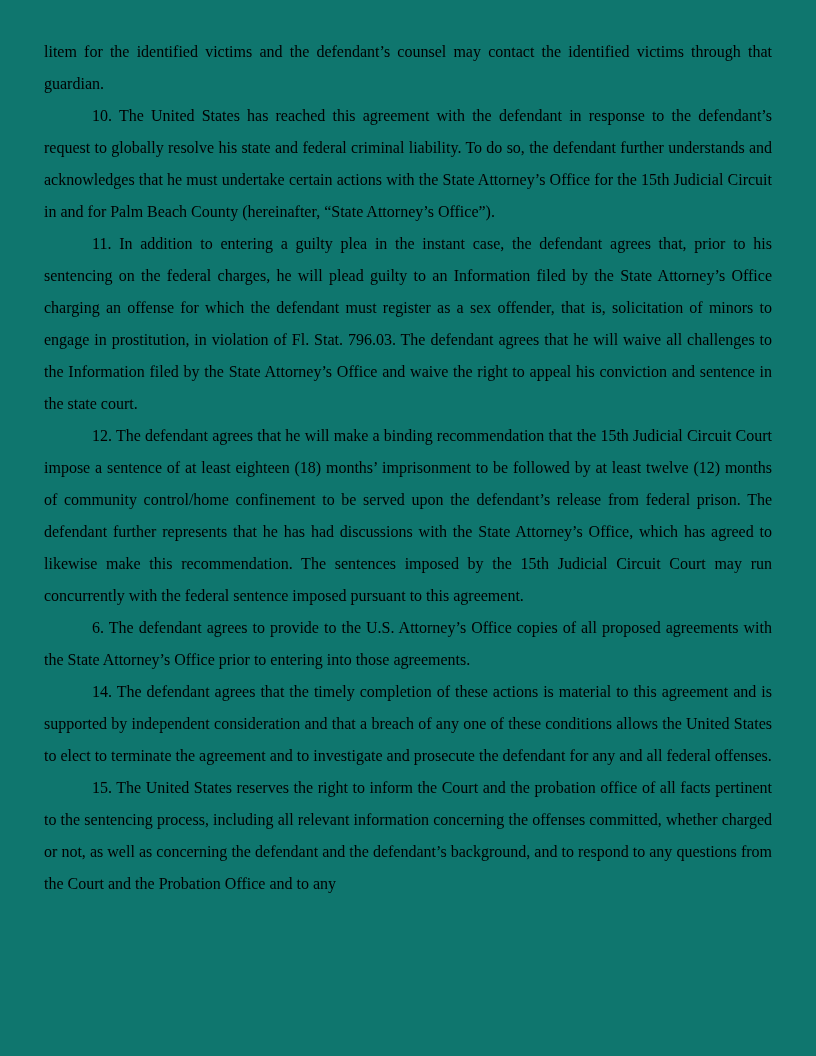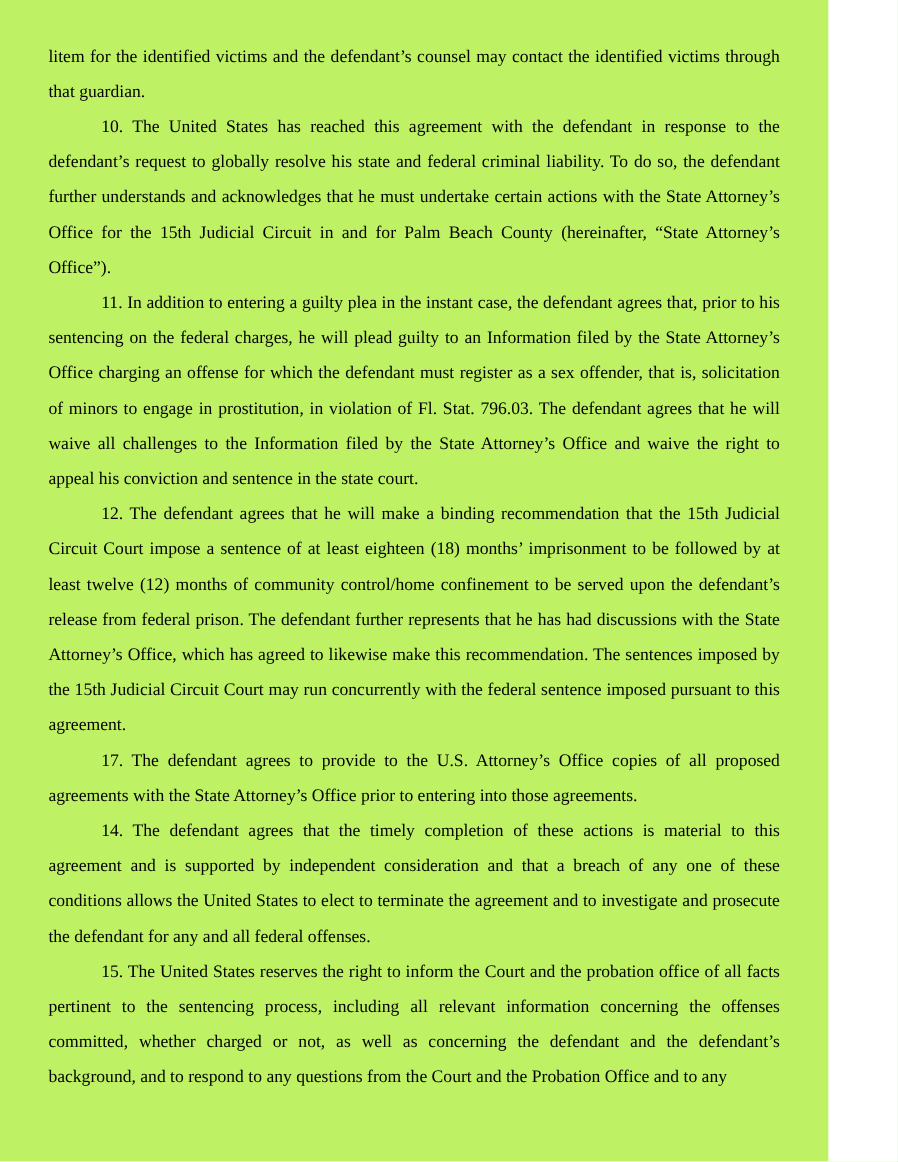--- a/index.html
+++ b/index.html
@@ -2,23 +2,23 @@
 <html><head>
 <meta charset="utf-8">
 <style>
   html, body {
     margin: 0;
     padding: 0;
     background: #ffffff;
   }
   .page {
     position: relative;
-    width: 753px;
+    width: 816px;
     height: 1056px;
-    background: #bef264;
+    background: #0f766e;
     box-sizing: border-box;
     padding: 36px 44px 0 44px;
     overflow: hidden;
     font-family: "Liberation Serif", "DejaVu Serif", serif;
     font-size: 16px;
     line-height: 32px;
     color: #000000;
   }
   .para {
     margin: 0;
@@ -29,16 +29,16 @@
   }
 </style>
 </head>
 <body>
 
 <div class="page">
   <p class="para">litem for the identified victims and the defendant’s counsel may contact the identified victims through that guardian.</p>
   <p class="para indent">10.  The United States has reached this agreement with the defendant in response to the defendant’s request to globally resolve his state and federal criminal liability.  To do so, the defendant further understands and acknowledges that he must undertake certain actions with the State Attorney’s Office for the 15th Judicial Circuit in and for Palm Beach County (hereinafter, “State Attorney’s Office”).</p>
   <p class="para indent">11.  In addition to entering a guilty plea in the instant case, the defendant agrees that, prior to his sentencing on the federal charges, he will plead guilty to an Information filed by the State Attorney’s Office charging an offense for which the defendant must register as a sex offender, that is, solicitation of minors to engage in prostitution, in violation of Fl. Stat. 796.03.  The defendant agrees that he will waive all challenges to the Information filed by the State Attorney’s Office and waive the right to appeal his conviction and sentence in the state court.</p>
   <p class="para indent">12.  The defendant agrees that he will make a binding recommendation that the 15th Judicial Circuit Court impose a sentence of at least eighteen (18) months’ imprisonment to be followed by at least twelve (12) months of community control/home confinement to be served upon the defendant’s release from federal prison.  The defendant further represents that he has had discussions with the State Attorney’s Office, which has agreed to likewise make this recommendation.  The sentences imposed by the 15th Judicial Circuit Court may run concurrently with the federal sentence imposed pursuant to this agreement.</p>
-  <p class="para indent">17.  The defendant agrees to provide to the U.S. Attorney’s Office copies of all proposed agreements with the State Attorney’s Office prior to entering into those agreements.</p>
+  <p class="para indent">6.  The defendant agrees to provide to the U.S. Attorney’s Office copies of all proposed agreements with the State Attorney’s Office prior to entering into those agreements.</p>
   <p class="para indent">14.  The defendant agrees that the timely completion of these actions is material to this agreement and is supported by independent consideration and that a breach of any one of these conditions allows the United States to elect to terminate the agreement and to investigate and prosecute the defendant for any and all federal offenses.</p>
   <p class="para indent">15.  The United States reserves the right to inform the Court and the probation office of all facts pertinent to the sentencing process, including all relevant information concerning the offenses committed, whether charged or not, as well as concerning the defendant and the defendant’s background, and to respond to any questions from the Court and the Probation Office and to any</p>
 </div>
 
 </body></html>

